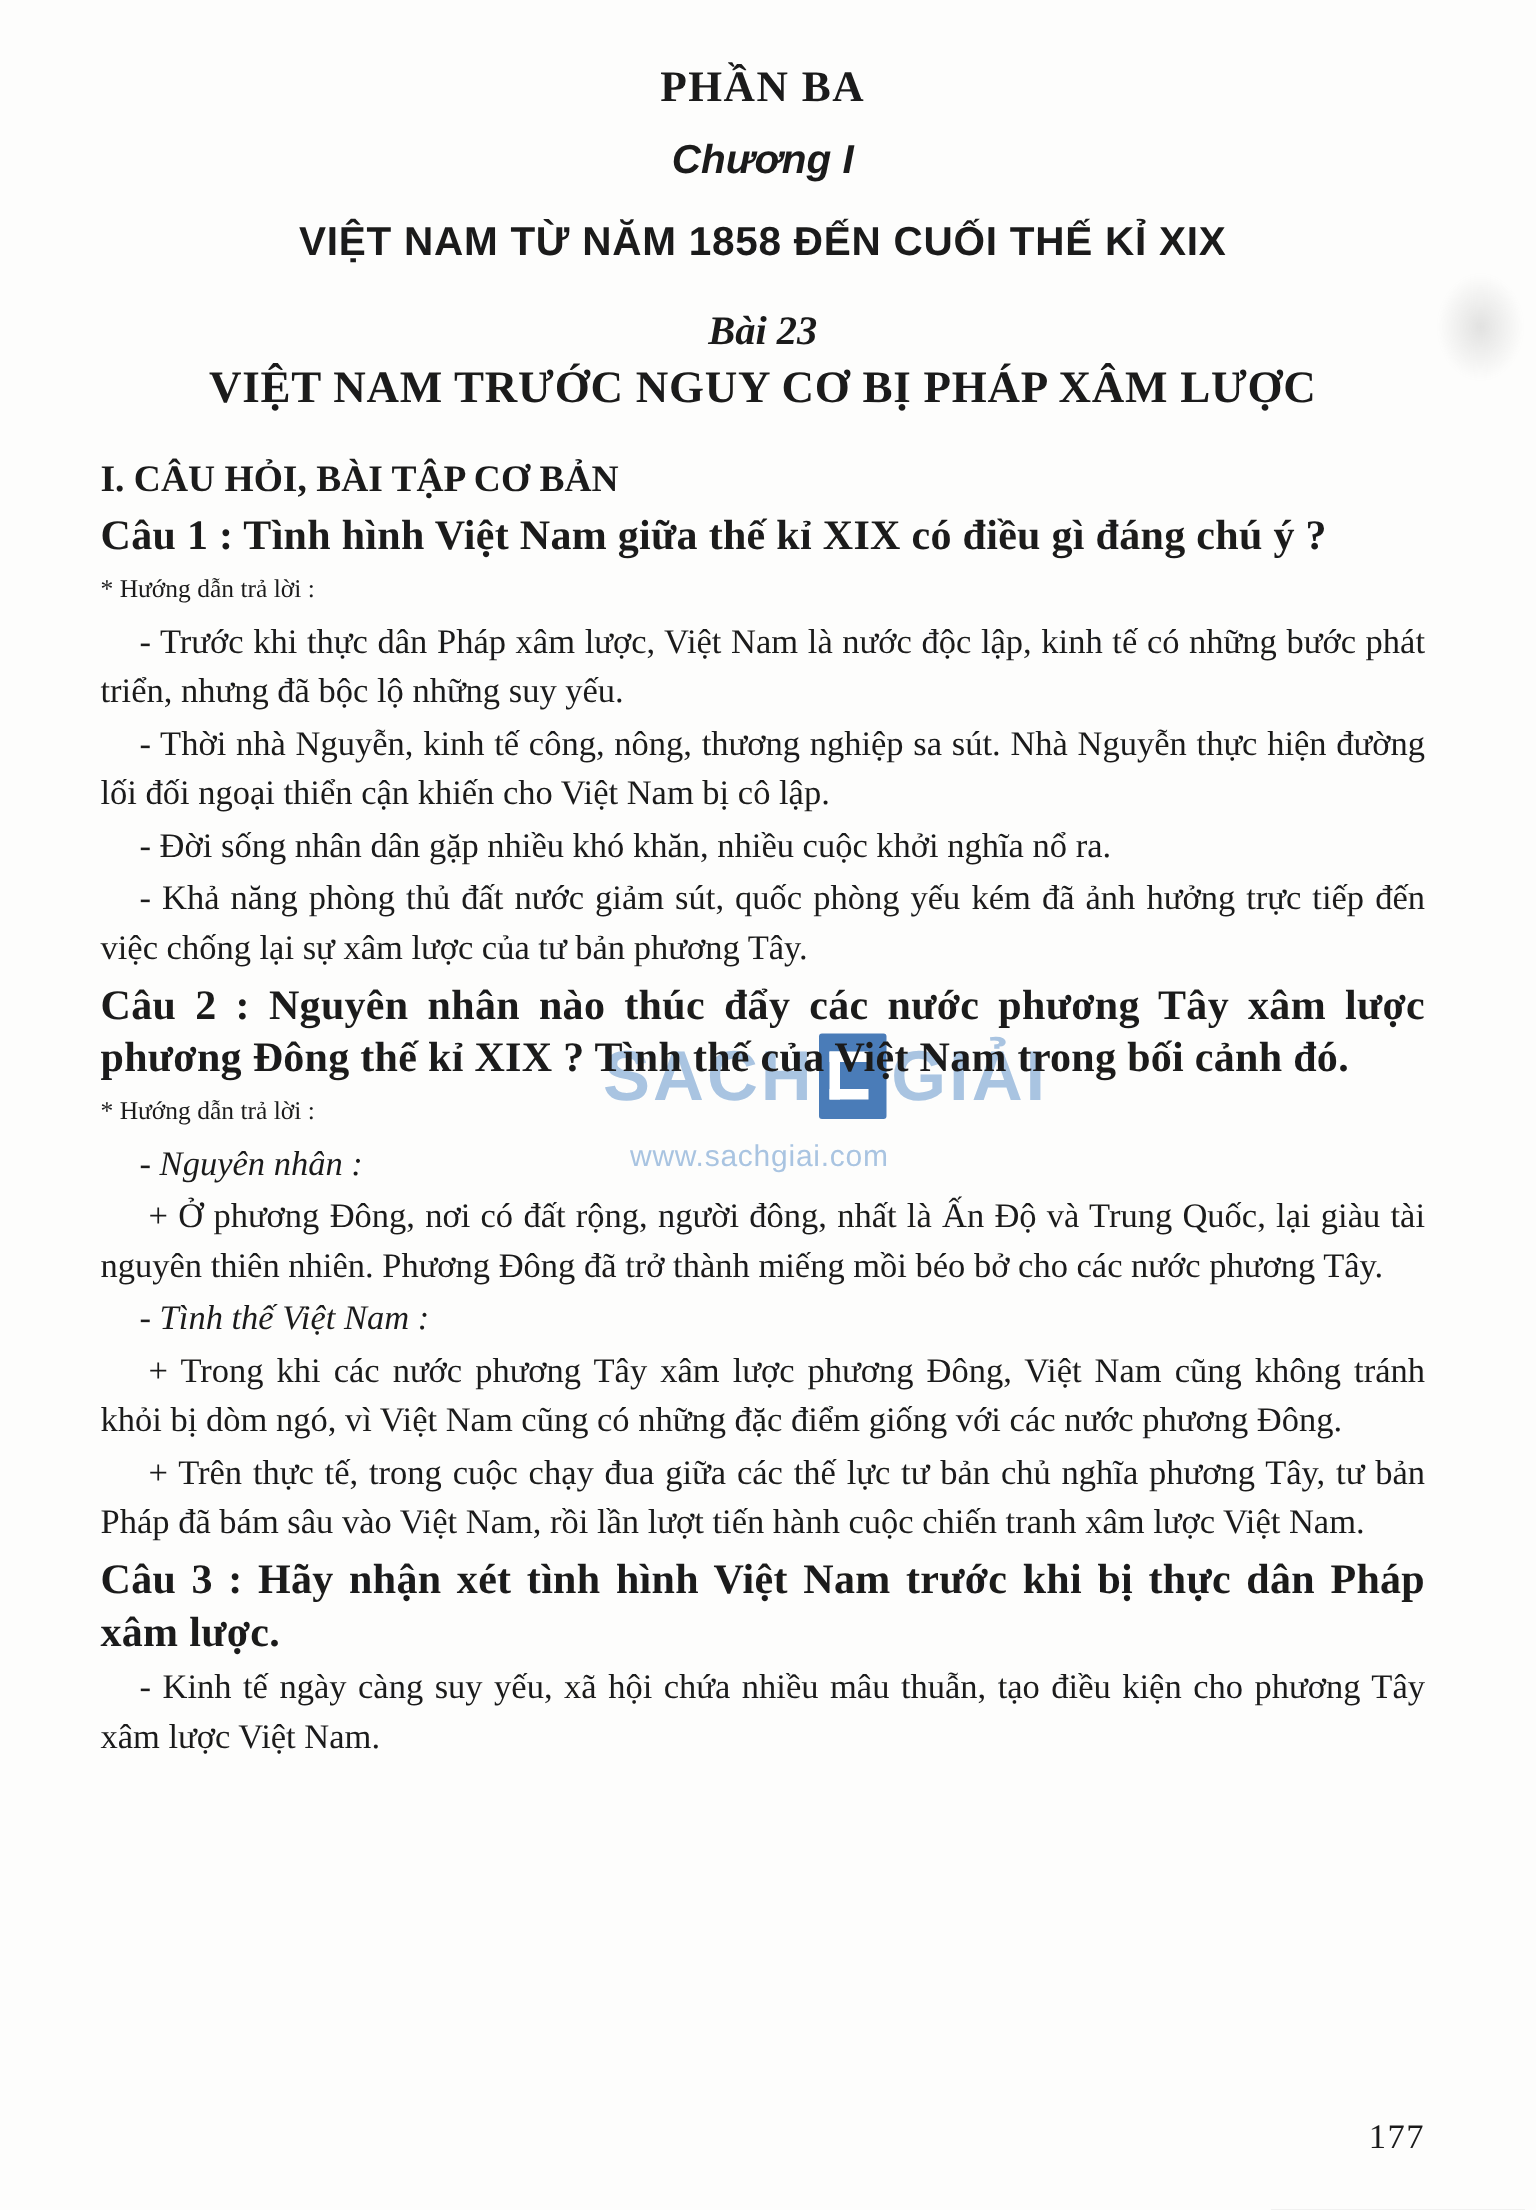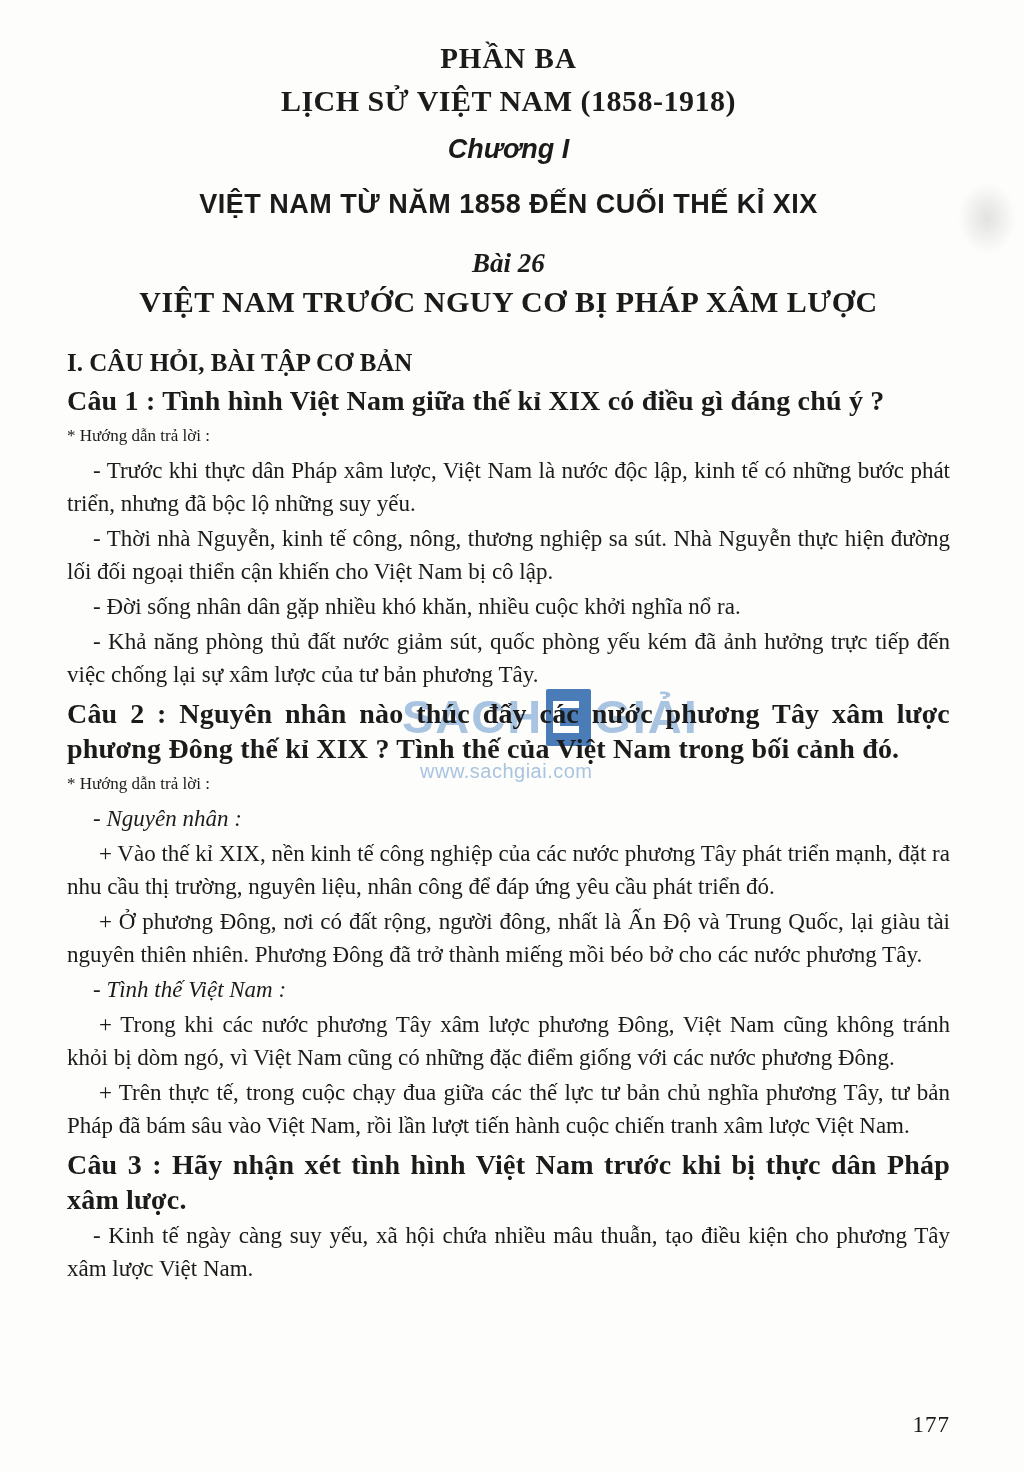--- a/index.html
+++ b/index.html
@@ -92,39 +92,37 @@
         <span class="wm-logo-glyph"></span>
       </span>
       <span class="wm-text">GIẢI</span>
     </div>
     <div class="wm-url">www.sachgiai.com</div>
   </div>
 
   <div class="content">
 
     <div class="h-center part-heading">PHẦN BA</div>
-    <div class="h-center part-title">LỊCH SỬ VIỆT NAM (1858-1918)</div>
     <div class="h-center chapter-label">Chương I</div>
     <div class="h-center chapter-title">VIỆT NAM TỪ NĂM 1858 ĐẾN CUỐI THẾ KỈ XIX</div>
-    <div class="h-center lesson-label">Bài 26</div>
+    <div class="h-center lesson-label">Bài 23</div>
     <div class="h-center lesson-title">VIỆT NAM TRƯỚC NGUY CƠ BỊ PHÁP XÂM LƯỢC</div>
 
     <div class="section-title">I. CÂU HỎI, BÀI TẬP CƠ BẢN</div>
 
     <p class="q-title">Câu 1 : Tình hình Việt Nam giữa thế kỉ XIX có điều gì đáng chú ý ?</p>
     <p class="guide">* Hướng dẫn trả lời :</p>
     <p class="point">- Trước khi thực dân Pháp xâm lược, Việt Nam là nước độc lập, kinh tế có những bước phát triển, nhưng đã bộc lộ những suy yếu.</p>
     <p class="point">- Thời nhà Nguyễn, kinh tế công, nông, thương nghiệp sa sút. Nhà Nguyễn thực hiện đường lối đối ngoại thiển cận khiến cho Việt Nam bị cô lập.</p>
     <p class="point">- Đời sống nhân dân gặp nhiều khó khăn, nhiều cuộc khởi nghĩa nổ ra.</p>
     <p class="point">- Khả năng phòng thủ đất nước giảm sút, quốc phòng yếu kém đã ảnh hưởng trực tiếp đến việc chống lại sự xâm lược của tư bản phương Tây.</p>
 
     <p class="q-title">Câu 2 : Nguyên nhân nào thúc đẩy các nước phương Tây xâm lược phương Đông thế kỉ XIX ? Tình thế của Việt Nam trong bối cảnh đó.</p>
     <p class="guide">* Hướng dẫn trả lời :</p>
     <p class="sub-label">- Nguyên nhân :</p>
-    <p class="point plus">+ Vào thế kỉ XIX, nền kinh tế công nghiệp của các nước phương Tây phát triển mạnh, đặt ra nhu cầu thị trường, nguyên liệu, nhân công để đáp ứng yêu cầu phát triển đó.</p>
     <p class="point plus">+ Ở phương Đông, nơi có đất rộng, người đông, nhất là Ấn Độ và Trung Quốc, lại giàu tài nguyên thiên nhiên. Phương Đông đã trở thành miếng mồi béo bở cho các nước phương Tây.</p>
     <p class="sub-label">- Tình thế Việt Nam :</p>
     <p class="point plus">+ Trong khi các nước phương Tây xâm lược phương Đông, Việt Nam cũng không tránh khỏi bị dòm ngó, vì Việt Nam cũng có những đặc điểm giống với các nước phương Đông.</p>
     <p class="point plus">+ Trên thực tế, trong cuộc chạy đua giữa các thế lực tư bản chủ nghĩa phương Tây, tư bản Pháp đã bám sâu vào Việt Nam, rồi lần lượt tiến hành cuộc chiến tranh xâm lược Việt Nam.</p>
 
     <p class="q-title">Câu 3 : Hãy nhận xét tình hình Việt Nam trước khi bị thực dân Pháp xâm lược.</p>
     <p class="point">- Kinh tế ngày càng suy yếu, xã hội chứa nhiều mâu thuẫn, tạo điều kiện cho phương Tây xâm lược Việt Nam.</p>
 
   </div>
 

